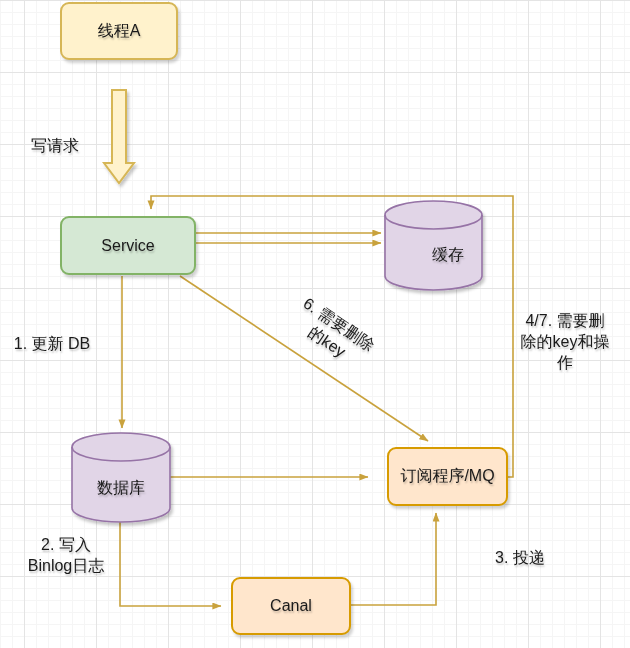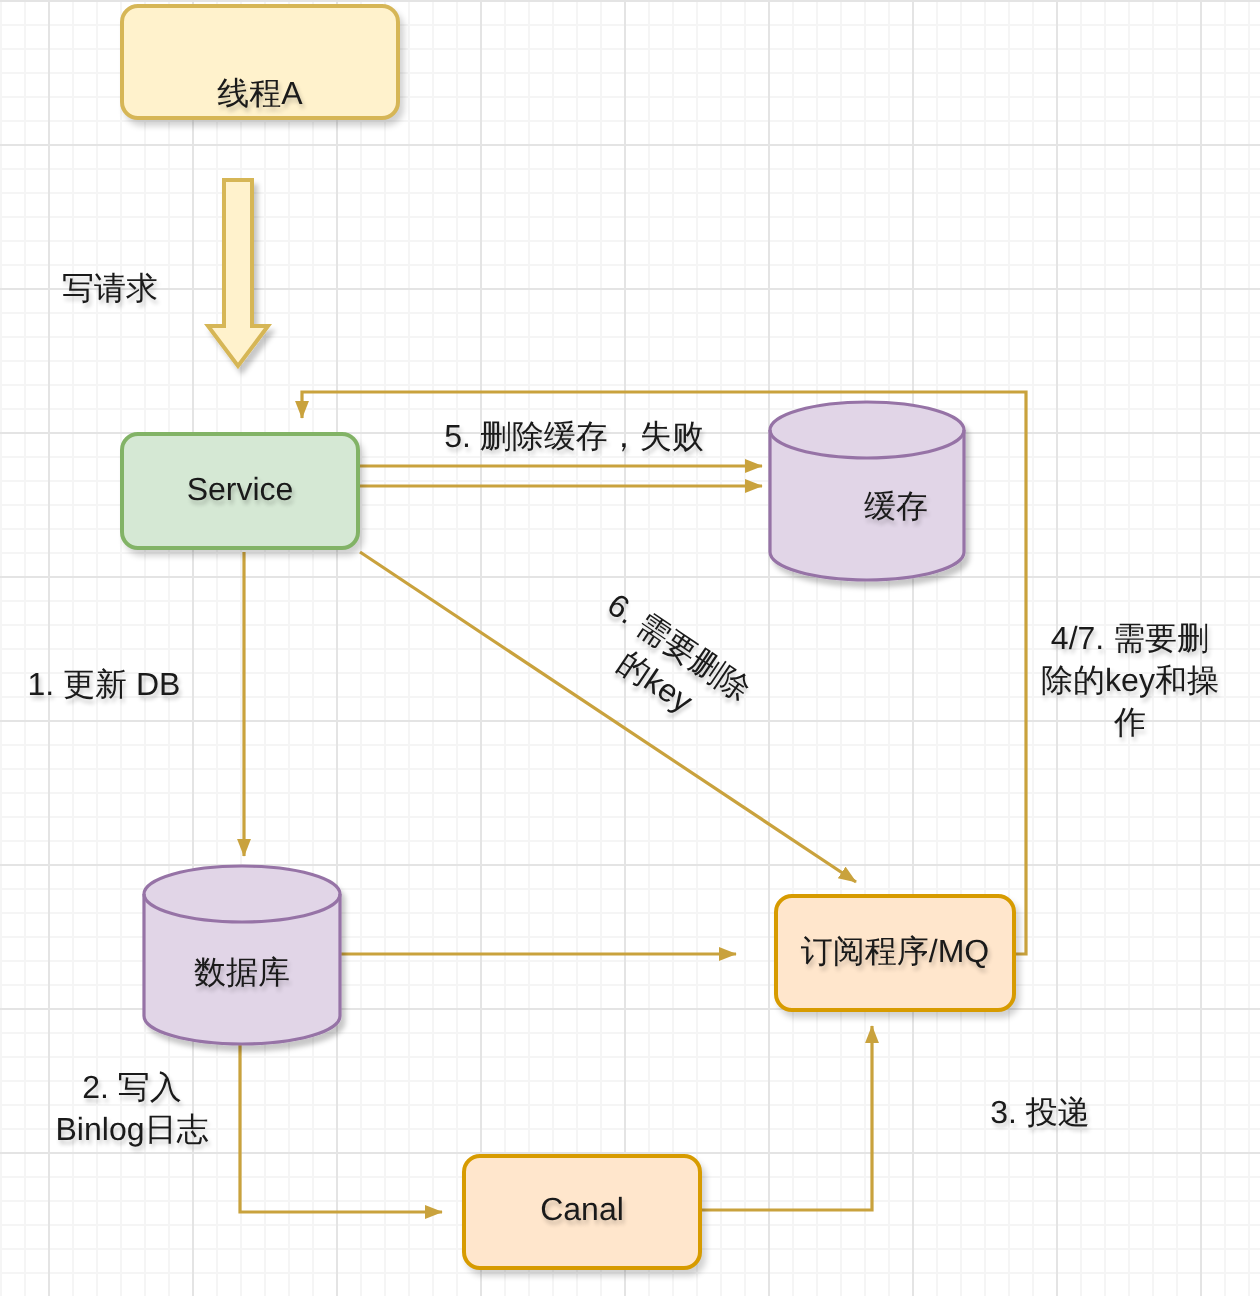--- a/index.html
+++ b/index.html
@@ -73,42 +73,41 @@
       <path class="cyl" d="M385,215 A48.5,14 0 0 1 482,215 L482,276 A48.5,14 0 0 1 385,276 Z"></path>
       <path class="cyl-rim" d="M385,215 A48.5,14 0 0 0 482,215"></path>
     </g>
 
     <g filter="url(#shadow)">
       <path class="cyl" d="M72,447 A49,14 0 0 1 170,447 L170,508 A49,14 0 0 1 72,508 Z"></path>
       <path class="cyl-rim" d="M72,447 A49,14 0 0 0 170,447"></path>
     </g>
   </svg>
 
-  <div class="node yellow" style="left:60px; top:2px; width:140px; height:58px;align-items:flex-end;">
+  <div class="node yellow" style="left:60px; top:2px; width:118px; height:58px;">
     <span>线程A</span>
   </div>
 
-  <div class="node green" style="left:60px; top:216px; width:120px; height:59px;">
+  <div class="node green" style="left:60px; top:216px; width:136px; height:59px;">
     <span>Service</span>
   </div>
 
   <div class="node orange" style="left:372px; top:447px; width:121px; height:59px;">
     <span>订阅程序/MQ</span>
   </div>
 
   <div class="node orange" style="left:216px; top:577px; width:120px; height:58px;">
     <span>Canal</span>
   </div>
 
   <div class="cyl-label" style="left:448px; top:254px;text-align:right;">缓存</div>
   <div class="cyl-label" style="left:121px; top:487px;">数据库</div>
 
   <div class="edge-label" style="left:55px; top:121px;margin-top:24px;">写请求</div>
 
-  <div class="edge-label" style="left:287px; top:219px;">5. 删除缓存，失败</div>
 
 
   <div class="edge-label" style="left:52px; top:343px;">1. 更新 DB</div>
 
   <div class="edge-label rotated" style="left:333px; top:333px;">
     <div>6. 需要删除</div>
     <div>的key</div>
   </div>
 
   <div class="edge-label" style="left:565px; top:341px;text-align:center;">

